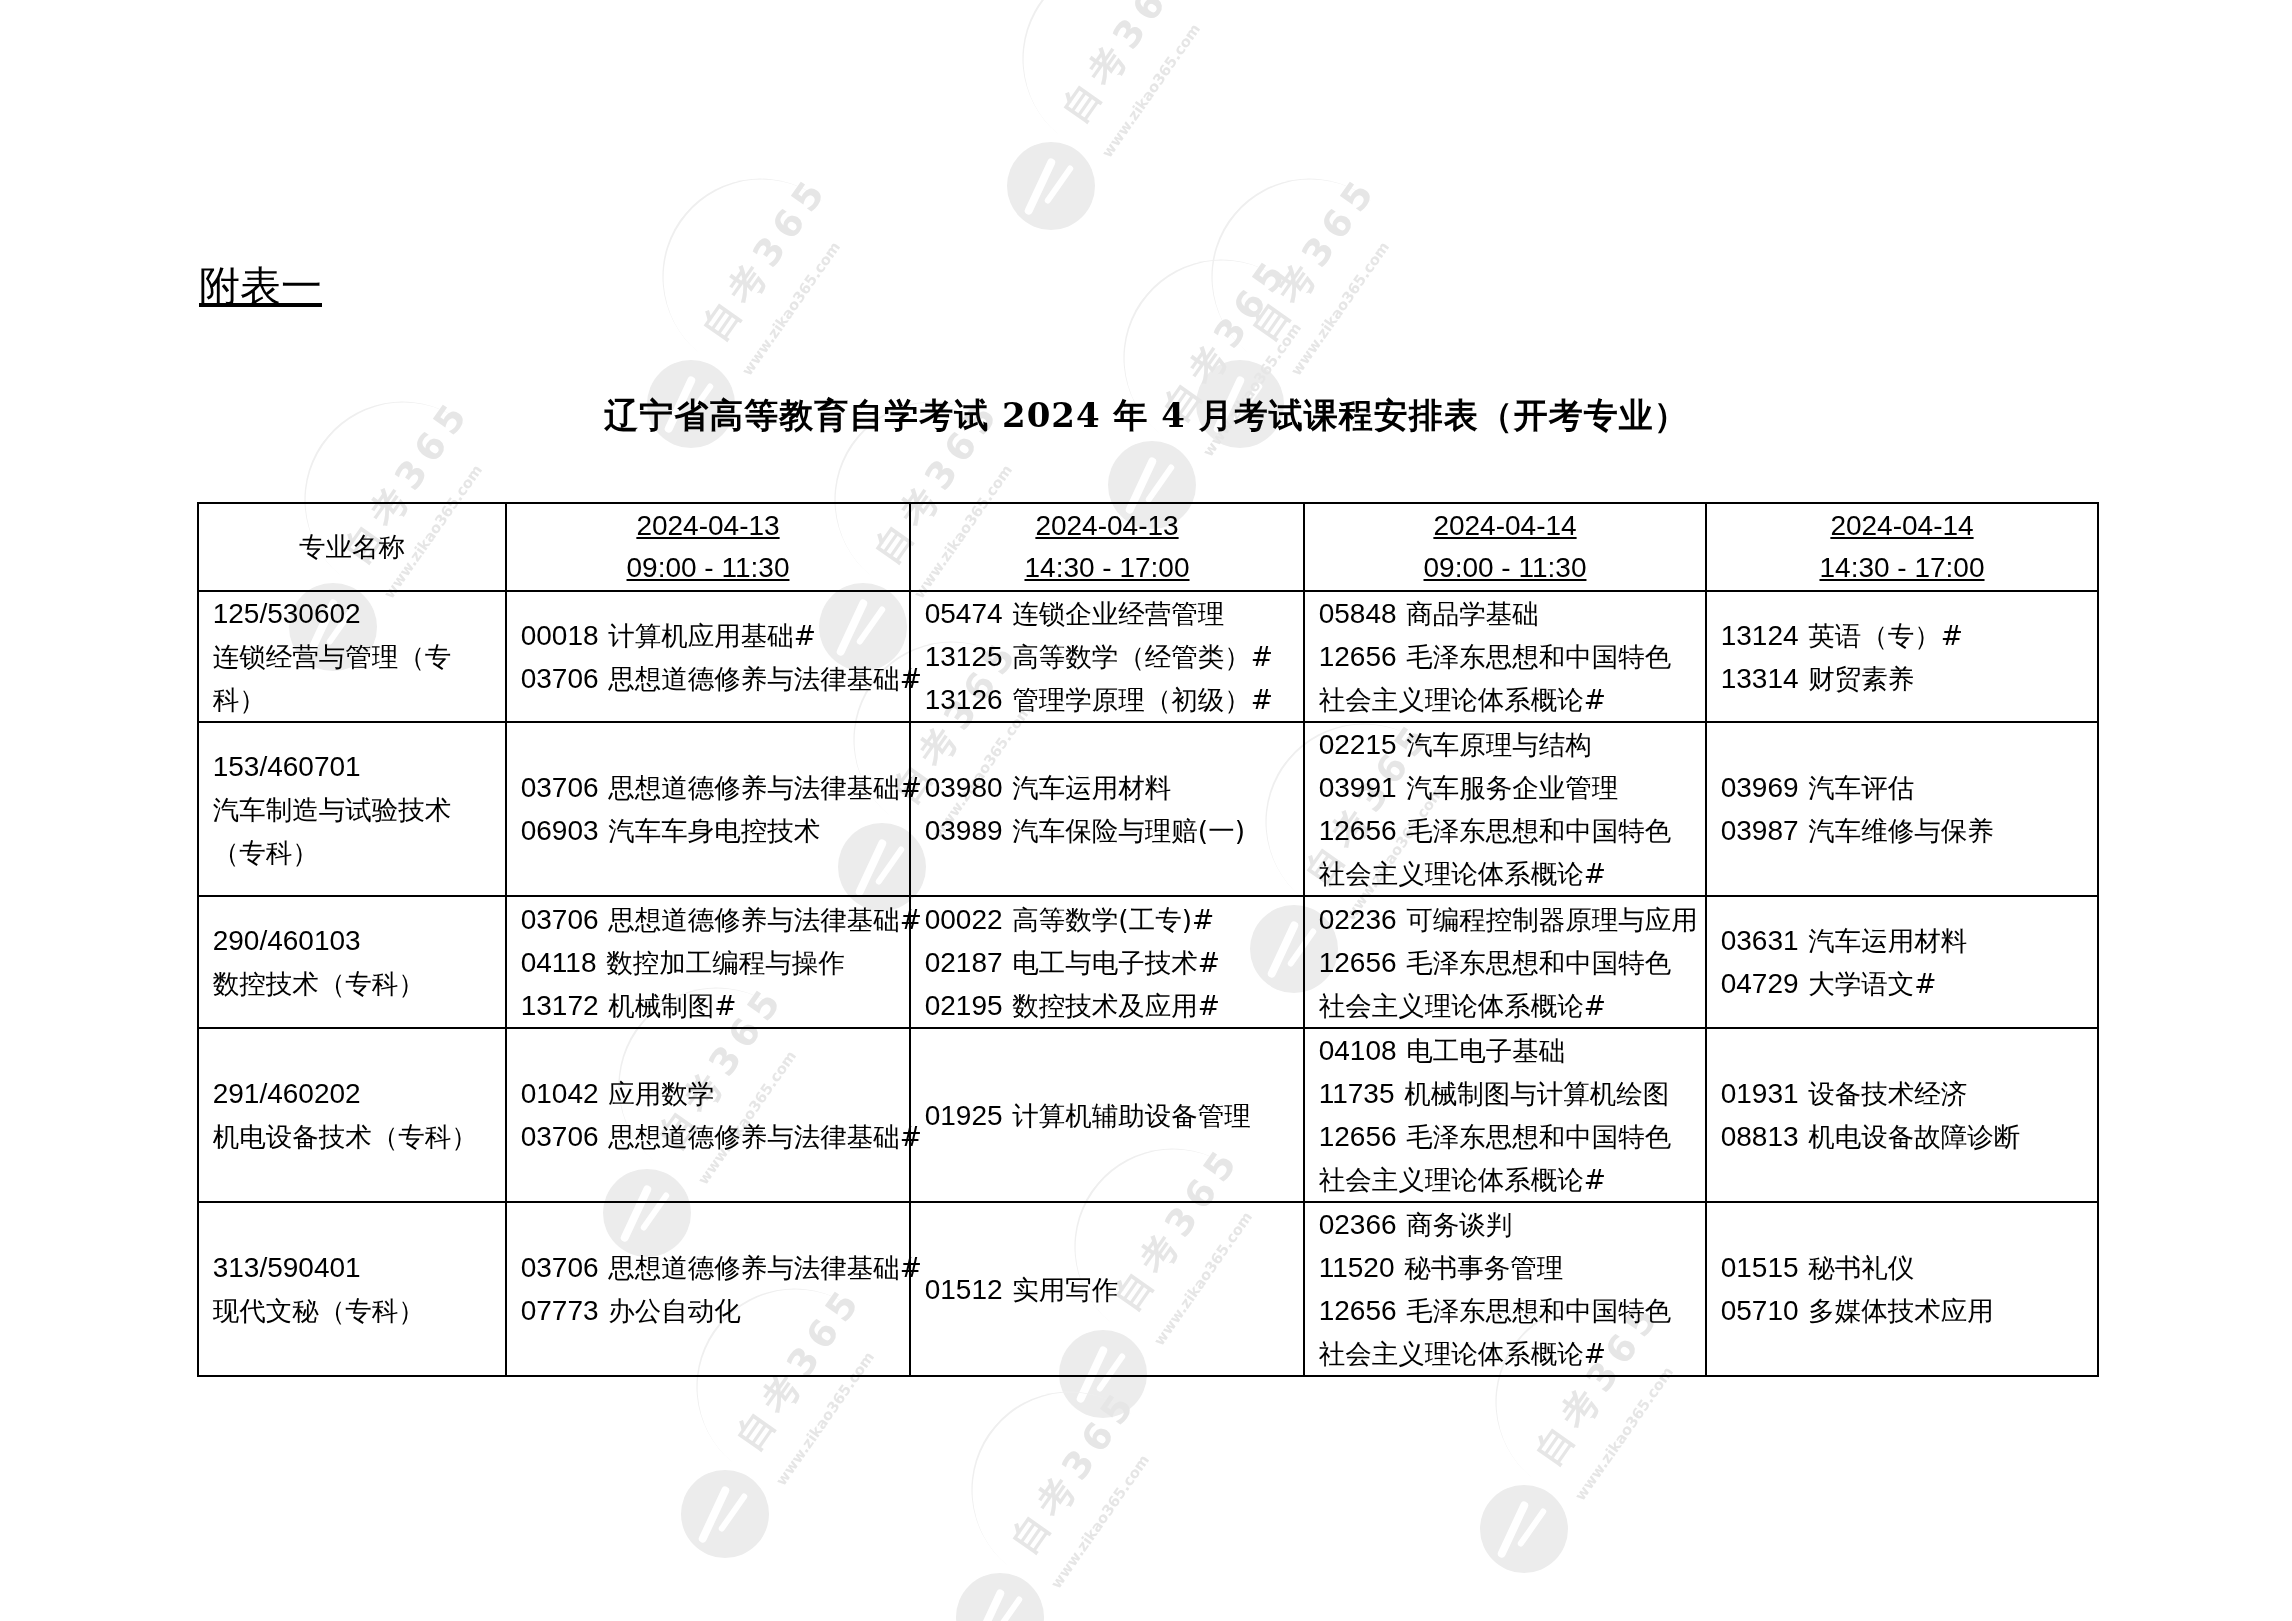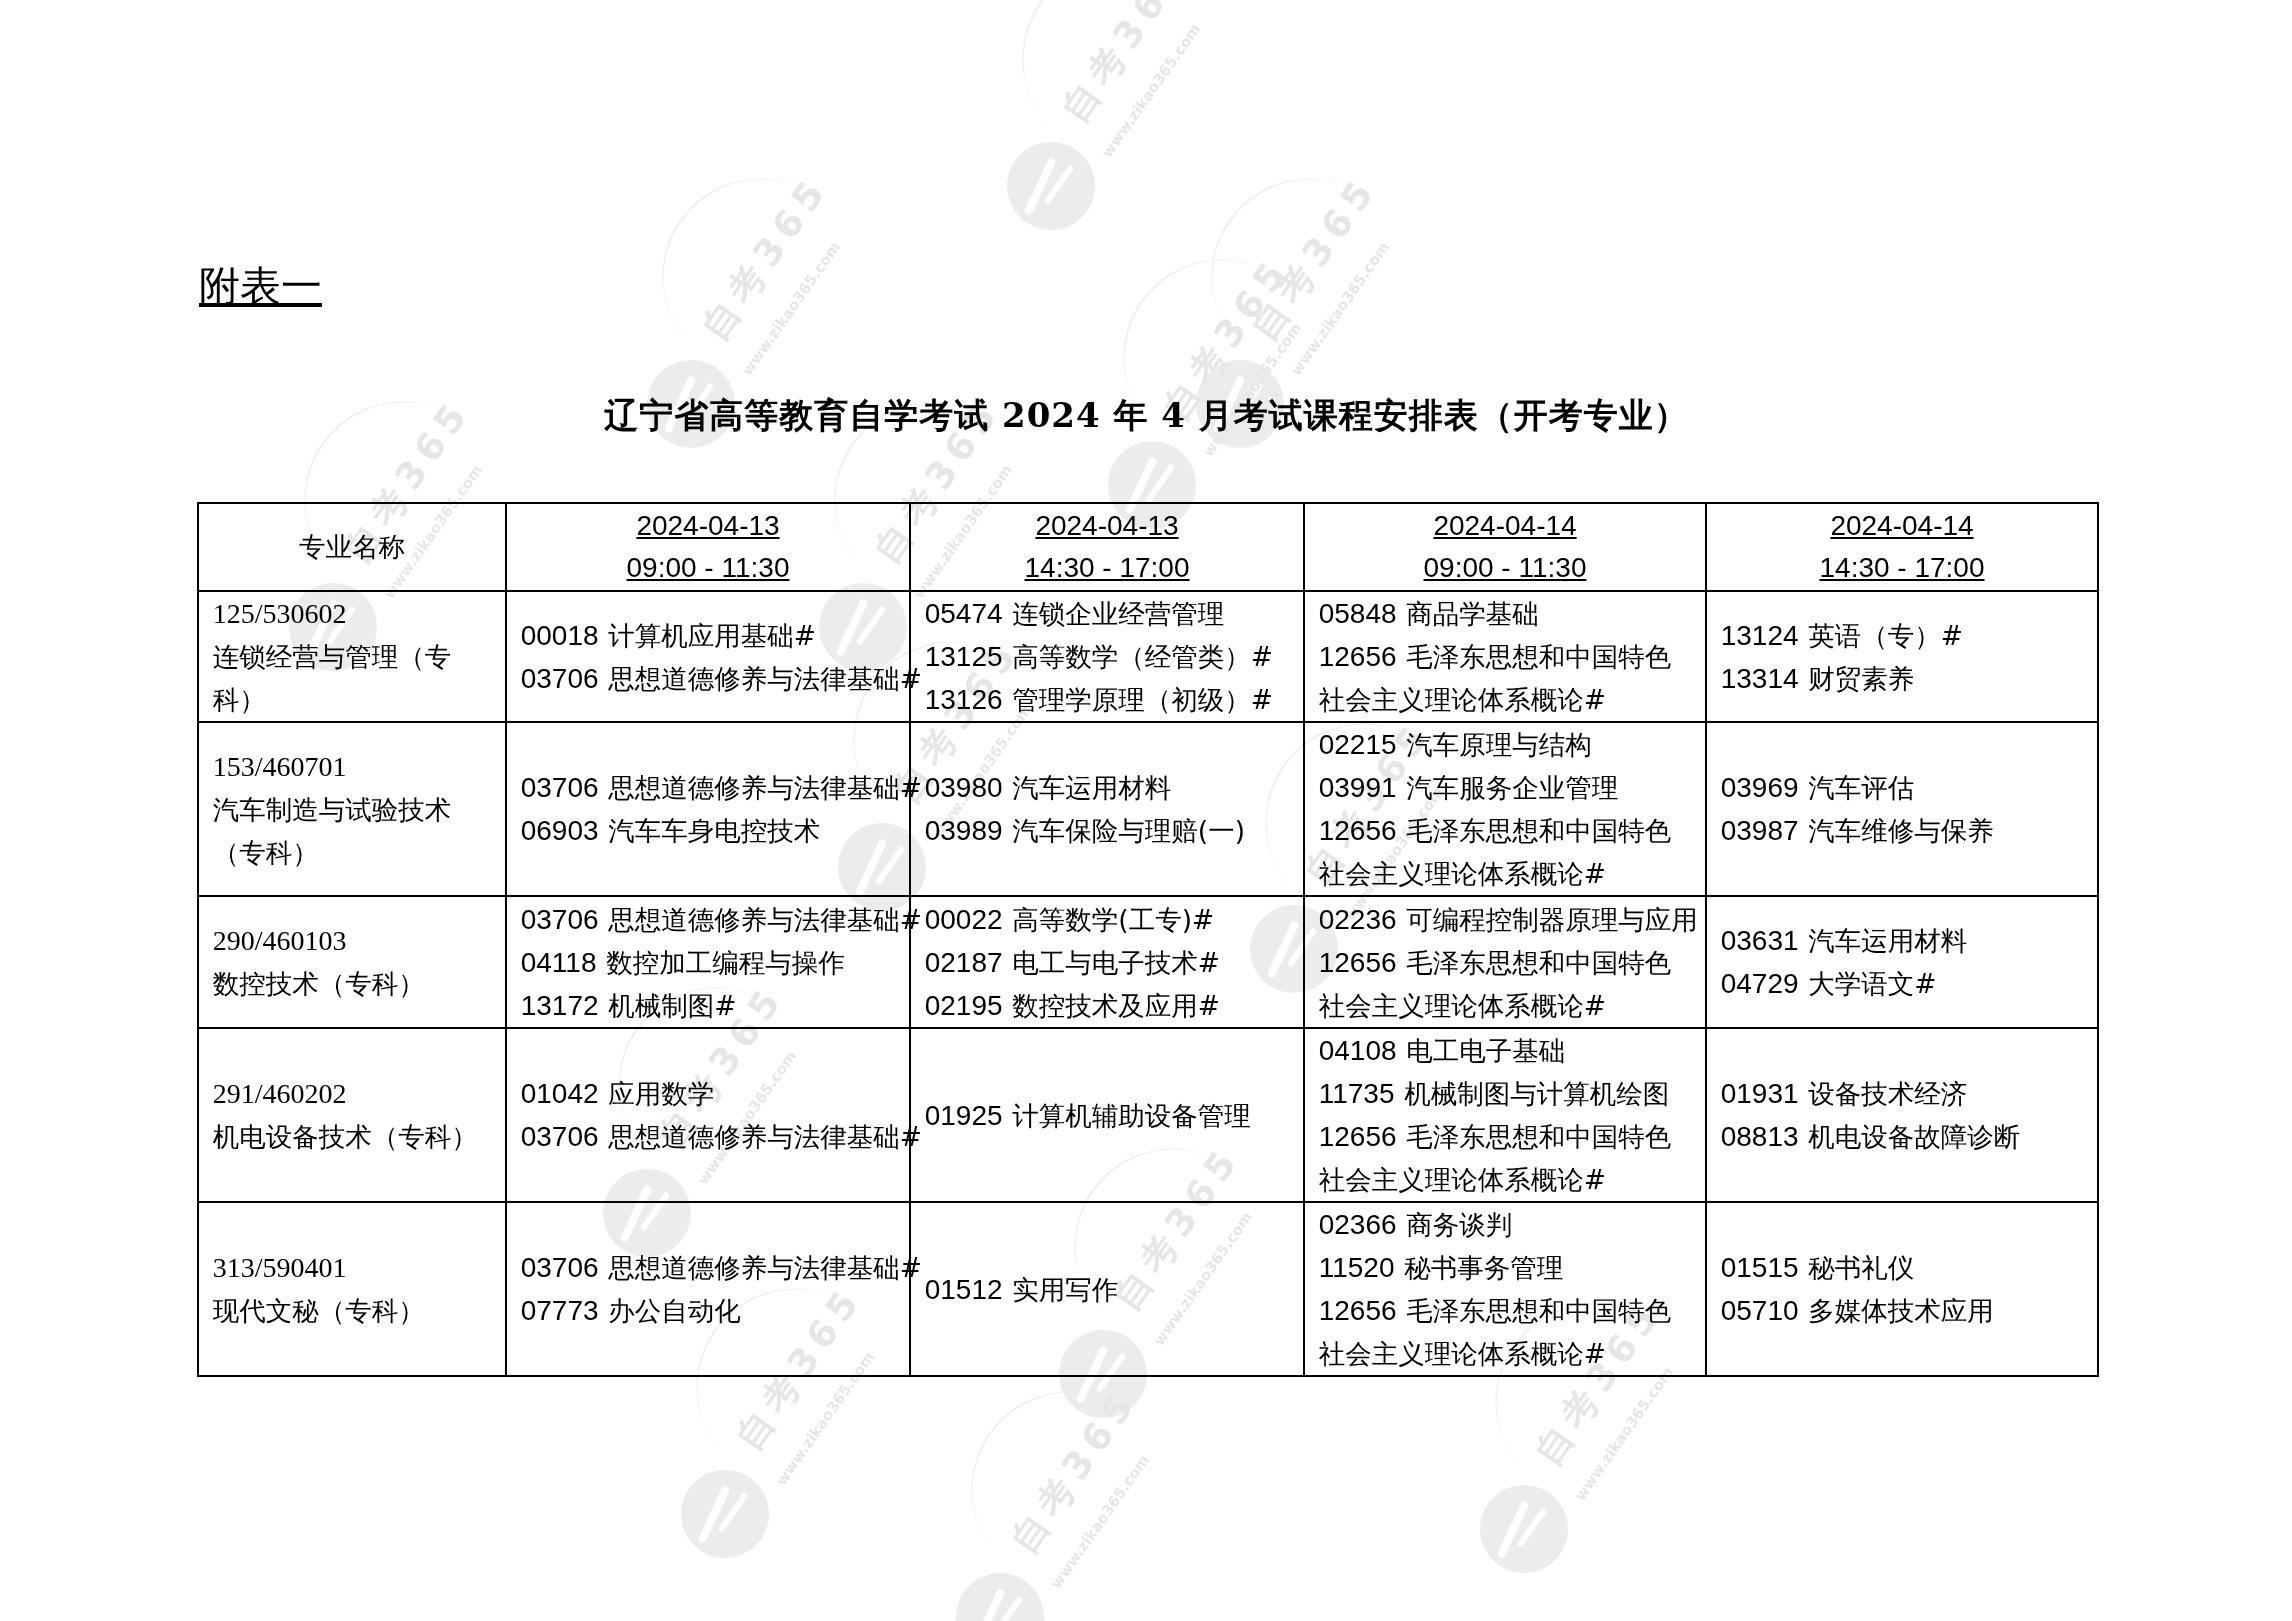--- a/index.html
+++ b/index.html
@@ -57,21 +57,21 @@
   }
   table.schedule td { font-size: 26.5px; line-height: 43px; text-align: left; }
   .col-major { width: 308px; }
   .col-s1 { width: 404px; }
   .col-s2 { width: 394px; }
   .col-s3 { width: 402px; }
   .col-s4 { width: 392px; }
   .code { font-family: "Liberation Sans", sans-serif; font-size: 28px; }
   .course { display: block; white-space: nowrap; }
   .cname { margin-left: 9.8px; }
-  .major-code { display: block; font-family: Liberation Serif, serif; font-size: 28px; }
+  .major-code { display: block; font-family: Liberation Sans, sans-serif; font-size: 28px; }
   .major-name { display: block; }
   tr.r1 td { height: 123px; }
   tr.r2 td { height: 170px; }
   tr.r3 td { height: 130px; }
   tr.r4 td { height: 170px; }
   tr.r5 td { height: 170px; }
   .hdr-line { display: block; text-decoration: underline; }
   .hdr-date, .hdr-time { font-family: "Liberation Sans", sans-serif; font-size: 28px; }
 </style>
 </head>

